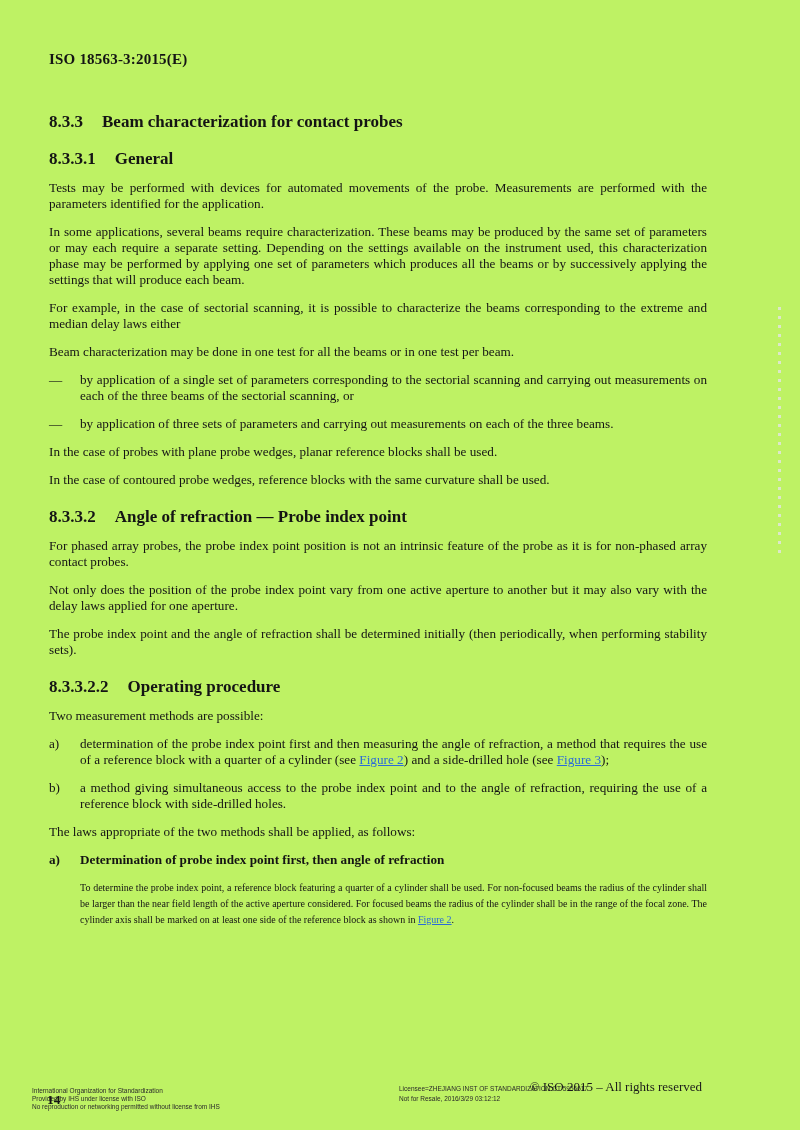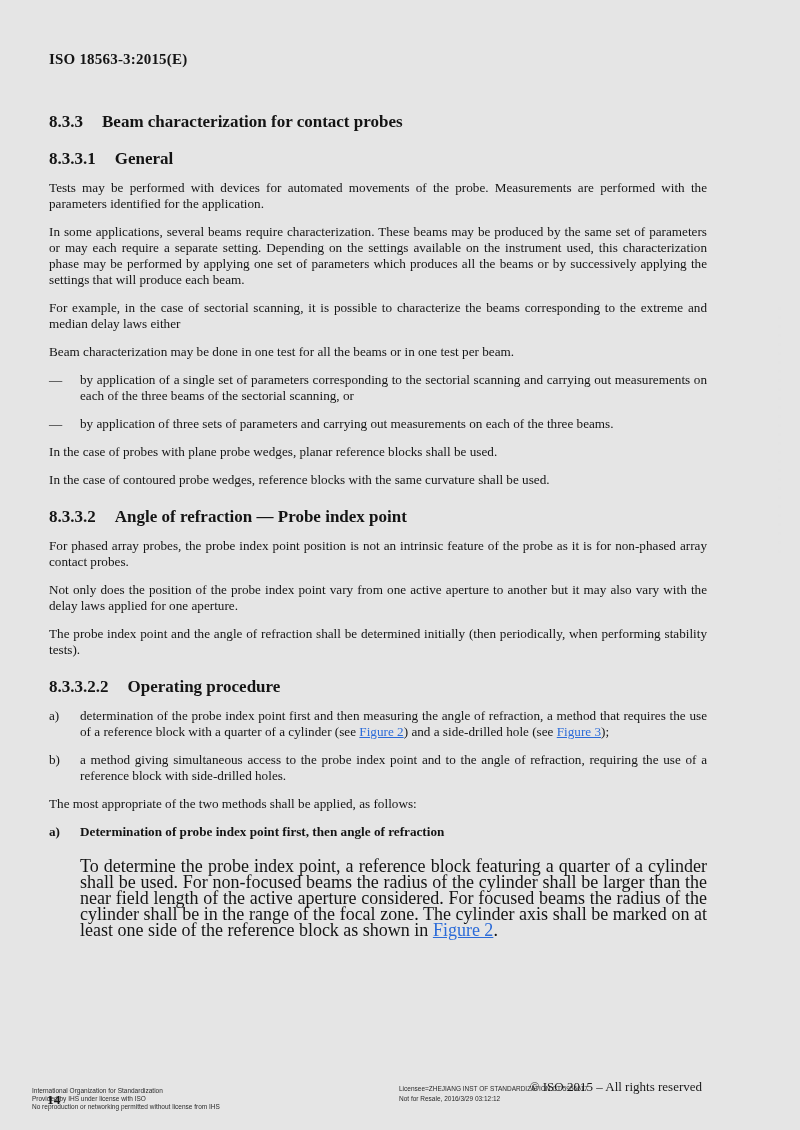--- a/index.html
+++ b/index.html
@@ -1,29 +1,29 @@
 <!DOCTYPE html>
 <html><head>
 <meta charset="utf-8">
 <style>
   html,body{margin:0;padding:0;background:#fff;}
   .page{
-    position:relative;width:800px;height:1130px;background:#e5e5e5;
+    position:relative;width:800px;height:1130px;background:#bef264;
     font-family:"Liberation Serif", serif;color:#141414;overflow:hidden;
   }
   .content{position:absolute;left:49px;top:51px;width:658px;}
   .doc-id{font-size:15px;font-weight:bold;margin:0 0 45px 0;letter-spacing:.2px;}
   .hd{font-weight:bold;font-size:17px;margin:20px 0 13px 0;line-height:17px;}
   .hd .hnum{display:inline-block;margin-right:19px;}
   p.body-p{font-size:13.2px;line-height:16px;margin:0 0 12px 0;text-align:justify;}
   .li{display:flex;font-size:13.2px;line-height:16px;margin:0 0 12px 0;}
   .li .mk{flex:0 0 31px;}
   .li .tx{flex:1;text-align:justify;font-family:Liberation Serif, serif;}
   .li.bold-item{font-weight:bold;}
-  .indent-p{margin-left:31px;font-size:18px;line-height:16px;text-align:justify;margin-bottom:12px;font-family:Liberation Serif, serif;}
+  .indent-p{margin-left:31px;font-size:10px;line-height:16px;text-align:justify;margin-bottom:12px;font-family:Liberation Serif, serif;}
   a.lnk{color:#2b6bd8;text-decoration:underline;cursor:pointer;}
   
   .page-number{position:absolute;left:47px;top:1092px;font-size:13.5px;font-weight:bold;z-index:2;}
   .imprint{position:absolute;left:32px;top:1087px;font-family:"Liberation Sans", sans-serif;font-size:6.5px;line-height:8px;color:#2a2a2a;z-index:1;}
   .license{position:absolute;left:399px;top:1084px;font-family:"Liberation Sans", sans-serif;font-size:6.5px;line-height:10px;color:#2a2a2a;z-index:1;}
   .copyright{position:absolute;right:98px;top:1079px;font-size:13px;color:#1a1a1a;z-index:2;white-space:nowrap;}
   .edge-marks{
     position:absolute;right:19px;top:307px;width:3px;height:250px;
     background:repeating-linear-gradient(to bottom,#e4e4e4 0 3px,transparent 3px 9px);
     opacity:.8;
@@ -56,36 +56,37 @@
       </div>
 
     <p class="body-p">In the case of probes with plane probe wedges, planar reference blocks shall be used.</p>
     <p class="body-p">In the case of contoured probe wedges, reference blocks with the same curvature shall be used.</p>
 
     <div class="hd"><span class="hnum">8.3.3.2</span><span>Angle of refraction — Probe index point</span></div>
 
 
     <p class="body-p">For phased array probes, the probe index point position is not an intrinsic feature of the probe as it is for non-phased array contact probes.</p>
     <p class="body-p">Not only does the position of the probe index point vary from one active aperture to another but it may also vary with the delay laws applied for one aperture.</p>
-    <p class="body-p">The probe index point and the angle of refraction shall be determined initially (then periodically, when performing stability tests).</p>
+    <p class="body-p">The probe index point and the angle of refraction shall be determined initially (then periodically, when performing stability sets).</p>
 
     <div class="hd"><span class="hnum">8.3.3.2.2</span><span>Operating procedure</span></div>
 
+    <p class="body-p">Two measurement methods are possible:</p>
 
     <div class="li">
         <span class="mk">a)</span>
         <span class="tx"><span>determination of the probe index point first and then measuring the angle of refraction, a method that requires the use of a reference block with a quarter of a cylinder (see </span><a class="lnk">Figure 2</a><span>) and a side-drilled hole (see </span><a class="lnk">Figure 3</a><span>);</span></span>
       </div>
 
     <div class="li">
         <span class="mk">b)</span>
         <span class="tx">a method giving simultaneous access to the probe index point and to the angle of refraction, requiring the use of a reference block with side-drilled holes.</span>
       </div>
 
-    <p class="body-p">The most appropriate of the two methods shall be applied, as follows:</p>
+    <p class="body-p">The laws appropriate of the two methods shall be applied, as follows:</p>
 
     <div class="li bold-item">
         <span class="mk">a)</span>
         <span class="tx">Determination of probe index point first, then angle of refraction</span>
       </div>
 
     <p class="indent-p"><span>To determine the probe index point, a reference block featuring a quarter of a cylinder shall be used. For non-focused beams the radius of the cylinder shall be larger than the near field length of the active aperture considered. For focused beams the radius of the cylinder shall be in the range of the focal zone. The cylinder axis shall be marked on at least one side of the reference block as shown in </span><a class="lnk">Figure 2</a><span>.</span></p>
 
   </div>
 

